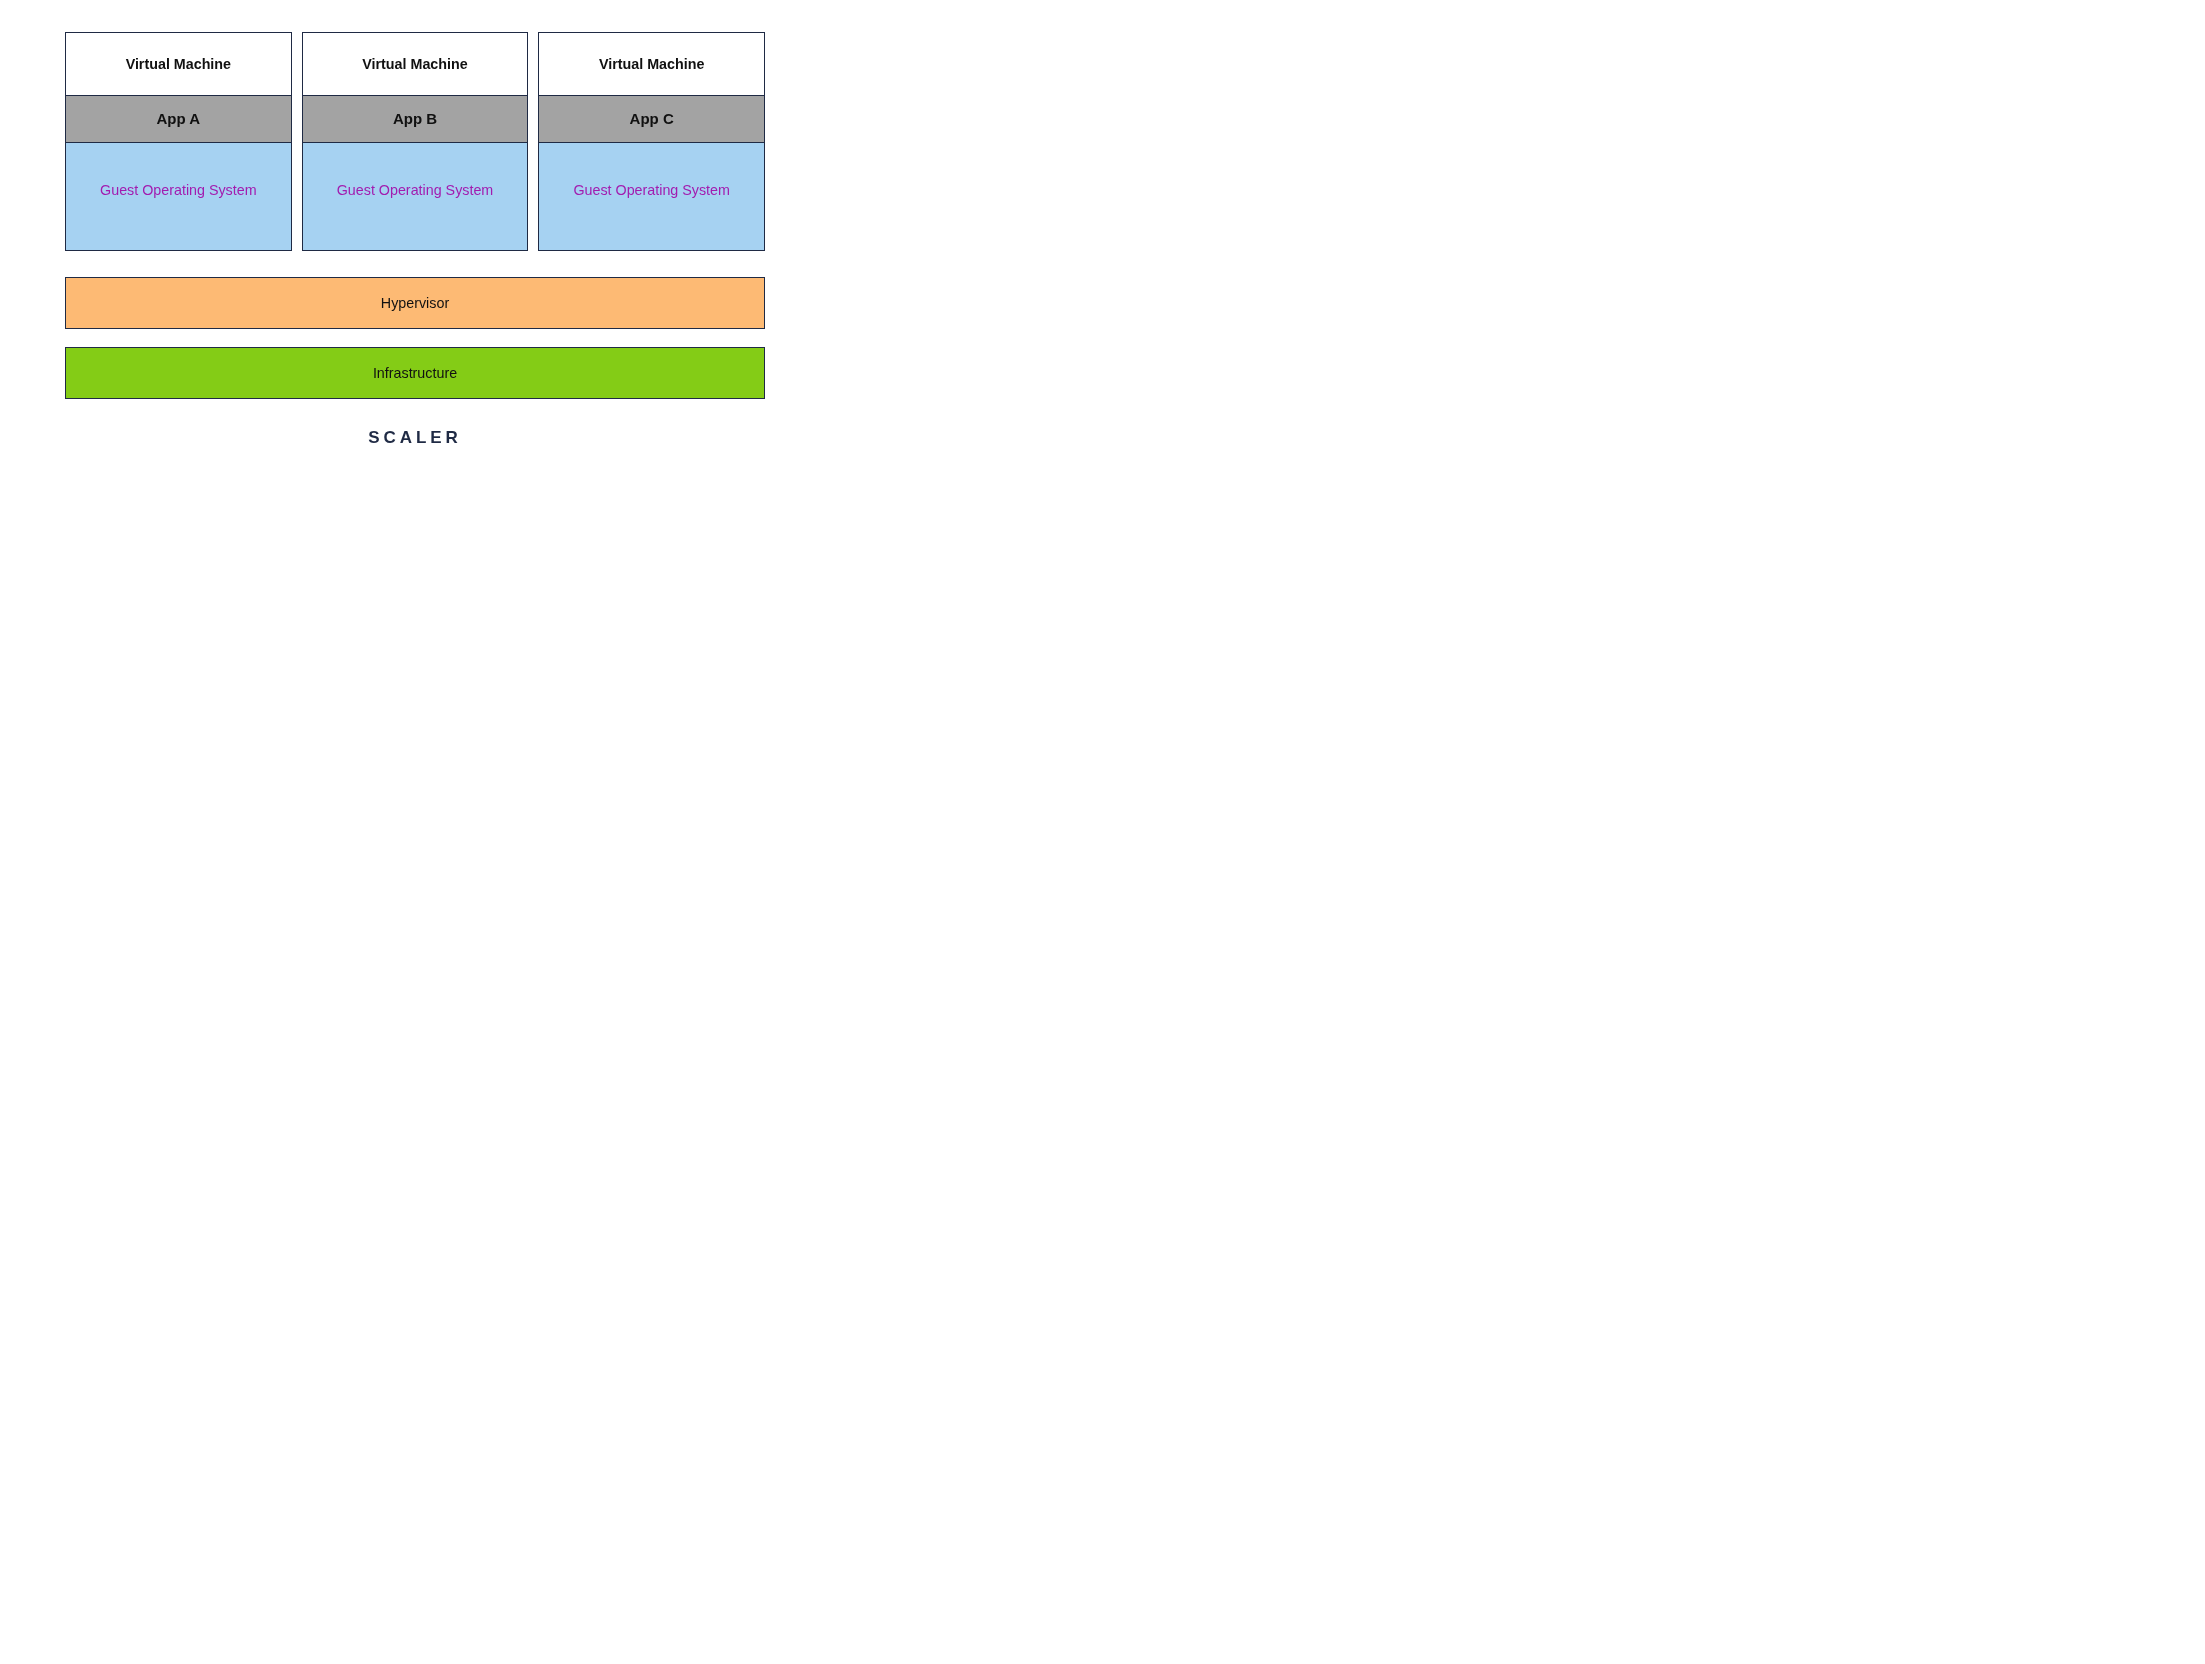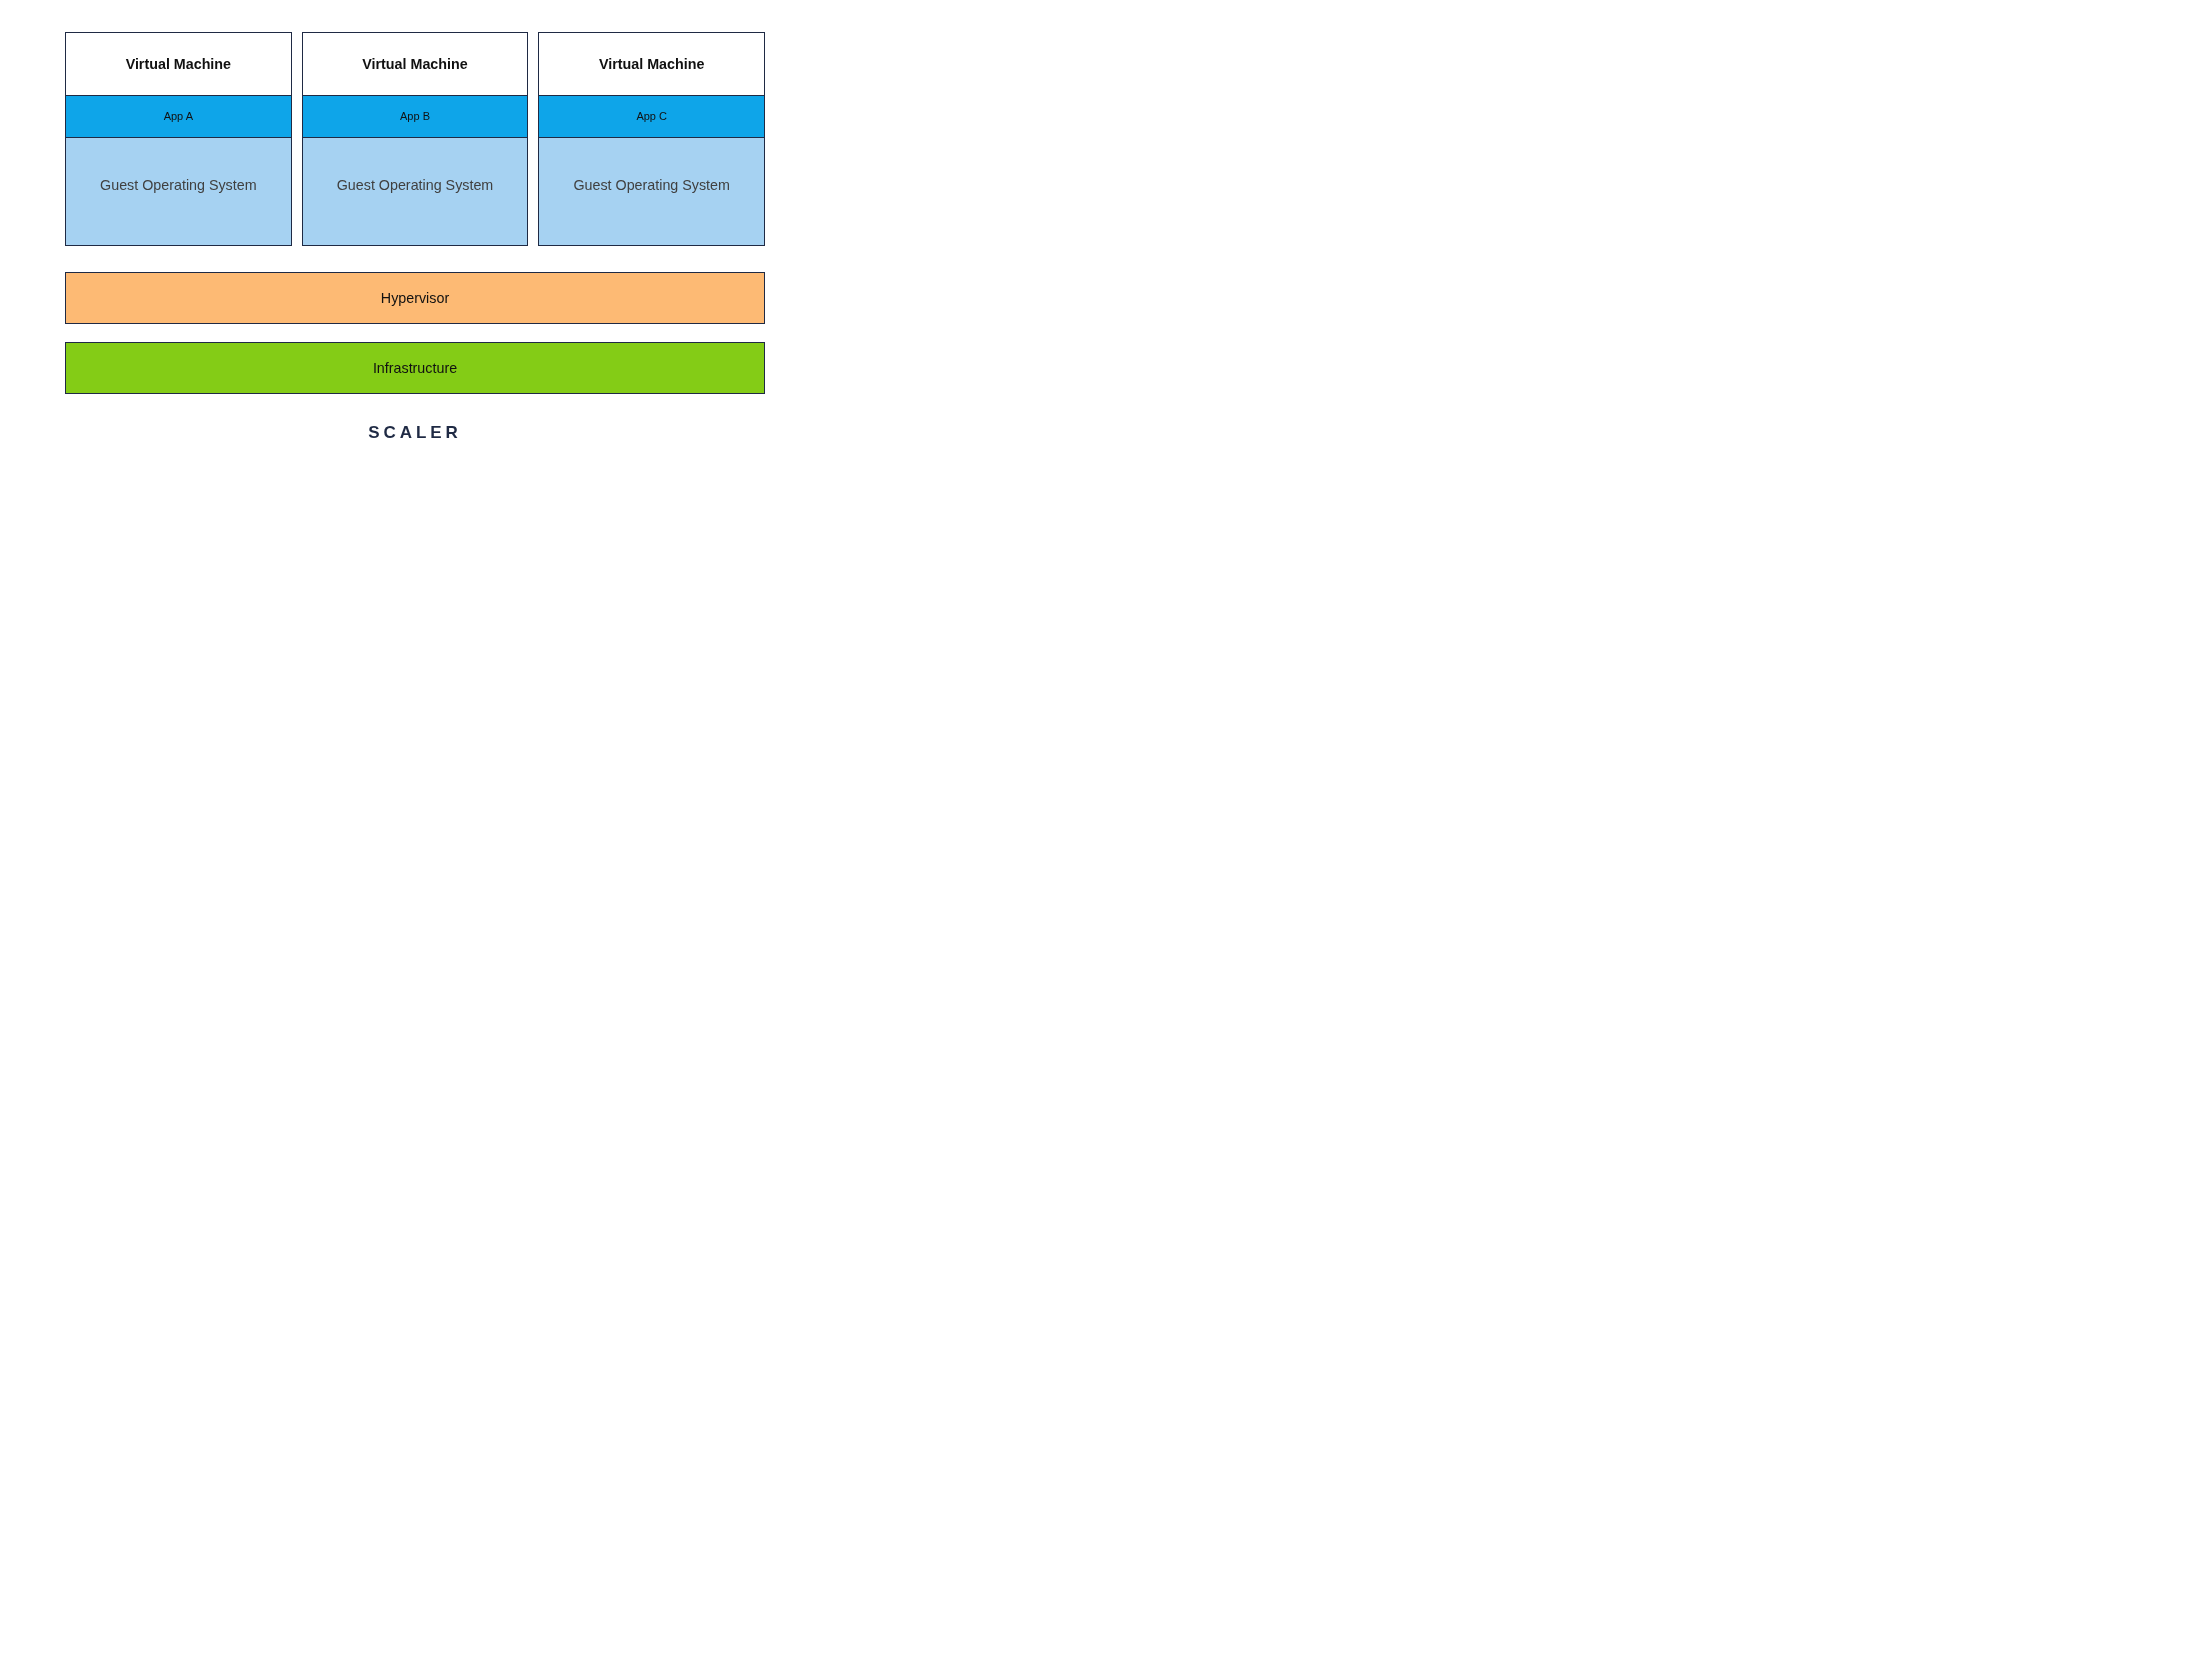--- a/index.html
+++ b/index.html
@@ -30,35 +30,35 @@
   .vm-title {
     background: #ffffff;
     padding: 23px 6.5px;
     text-align: center;
     font-weight: 700;
     font-size: 14.3px;
     color: #111111;
     border-bottom: 1.3px solid #1f2a44;
   }
   .vm-app {
-    background: #0ea5e9;
+    background: #a3a3a3;
     padding: 14.3px 6.5px;
     text-align: center;
-    font-weight: 400;
-    font-size: 11px;
+    font-weight: 700;
+    font-size: 15px;
     color: #111111;
     border-bottom: 1.3px solid #1f2a44;
   }
   .vm-guest {
     background: #a6d2f2;
     padding: 39px 6.5px 52px 6.5px;
     text-align: center;
     font-weight: 400;
     font-size: 14.3px;
-    color: #404040;
+    color: #a21caf;
   }
   .hypervisor {
     margin-top: 26px;
     border: 1.3px solid #1f2a44;
     background: #fdba74;
     padding: 17px 6.5px;
     text-align: center;
     font-size: 14.3px;
     color: #111111;
   }

